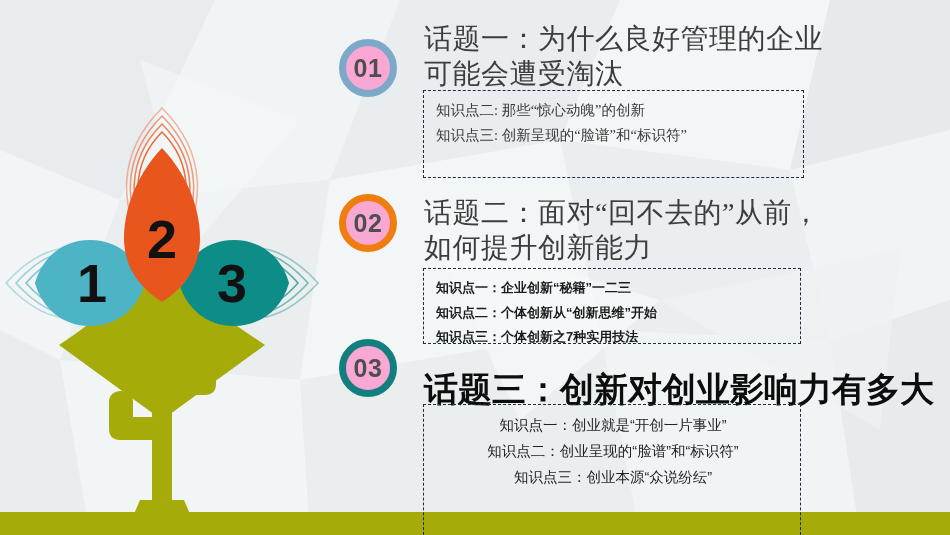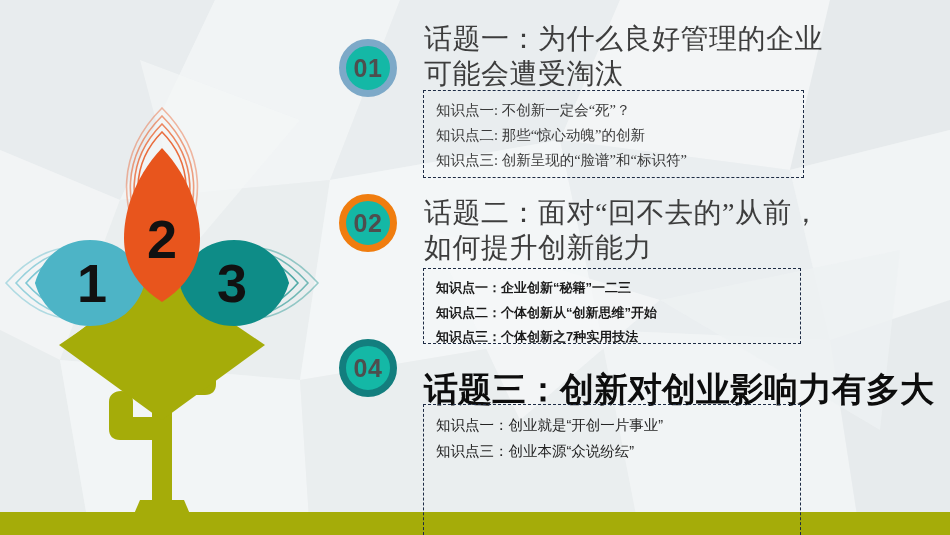--- a/index.html
+++ b/index.html
@@ -24,21 +24,21 @@
   }
 
   
   #ground-bar{
     position:absolute;left:0;top:512px;width:950px;height:23px;
     background:#a5ac09;
   }
 
   .num-circle{
     position:absolute;width:58px;height:58px;border-radius:50%;
-    background:#14b8a6;box-sizing:border-box;
+    background:#f9a8d4;box-sizing:border-box;
     display:flex;align-items:center;justify-content:center;
     font-size:25px;font-weight:bold;color:#4e4e4e;letter-spacing:.5px;
     font-family:"Liberation Sans","DejaVu Sans",sans-serif;
   }
   #circle-01{left:339px;top:39px;border:7px solid #7da9c8;}
   #circle-02{left:339px;top:194px;border:7px solid #f07d0f;}
   #circle-03{left:339px;top:339px;border:7px solid #137e7e;}
 
   .topic-title{
     position:absolute;left:424px;
@@ -69,21 +69,21 @@
   #box-01 .kp{
     font-family:"Liberation Serif","DejaVu Serif",serif;
     font-size:14.5px;line-height:25px;color:#3a3a3a;
   }
   #box-02 .kp{
     font-family:"Liberation Sans","DejaVu Sans",sans-serif;
     font-size:13px;line-height:24.5px;font-weight:bold;color:#1b1b1b;
   }
   #box-03 .kp{
     font-family:"Liberation Sans","DejaVu Sans",sans-serif;
-    font-size:14.5px;line-height:26px;color:#232323;
+    font-size:14.5px;line-height:26px;color:#232323;text-align:center;
   }
 </style>
 </head>
 <body>
 
 <div id="slide">
 
   <div id="bg-polys">
     <svg viewBox="0 0 950 535" xmlns="http://www.w3.org/2000/svg">
       <rect x="0" y="0" width="950" height="535" fill="#eef1f2"></rect>
@@ -163,34 +163,34 @@
       <text class="leaf-num" x="232" y="302" font-size="54" text-anchor="middle">3</text>
     </svg>
   </div>
 
   <div id="ground-bar"></div>
 
   <div class="num-circle" id="circle-01">01</div>
   <div class="topic-title" id="title-01">话题一：为什么良好管理的企业
 可能会遭受淘汰</div>
   <div class="points-box" id="box-01">
-    <div class="kp">知识点一: 不创新一定会“死”？</div>
     <div class="kp">知识点二: 那些“惊心动魄”的创新</div>
     <div class="kp">知识点三: 创新呈现的“脸谱”和“标识符”</div>
   </div>
 
   <div class="num-circle" id="circle-02">02</div>
   <div class="topic-title" id="title-02">话题二：面对“回不去的”从前，
 如何提升创新能力</div>
   <div class="points-box" id="box-02">
     <div class="kp">知识点一：企业创新“秘籍”一二三</div>
     <div class="kp">知识点二：个体创新从“创新思维”开始</div>
     <div class="kp">知识点三：个体创新之7种实用技法</div>
   </div>
 
-  <div class="num-circle" id="circle-03">04</div>
+  <div class="num-circle" id="circle-03">03</div>
   <div class="topic-title" id="title-03">话题三：创新对创业影响力有多大</div>
   <div class="points-box" id="box-03">
     <div class="kp">知识点一：创业就是“开创一片事业”</div>
+    <div class="kp">知识点二：创业呈现的“脸谱”和“标识符”</div>
     <div class="kp">知识点三：创业本源“众说纷纭”</div>
   </div>
 
 </div>
 
 </body></html>

